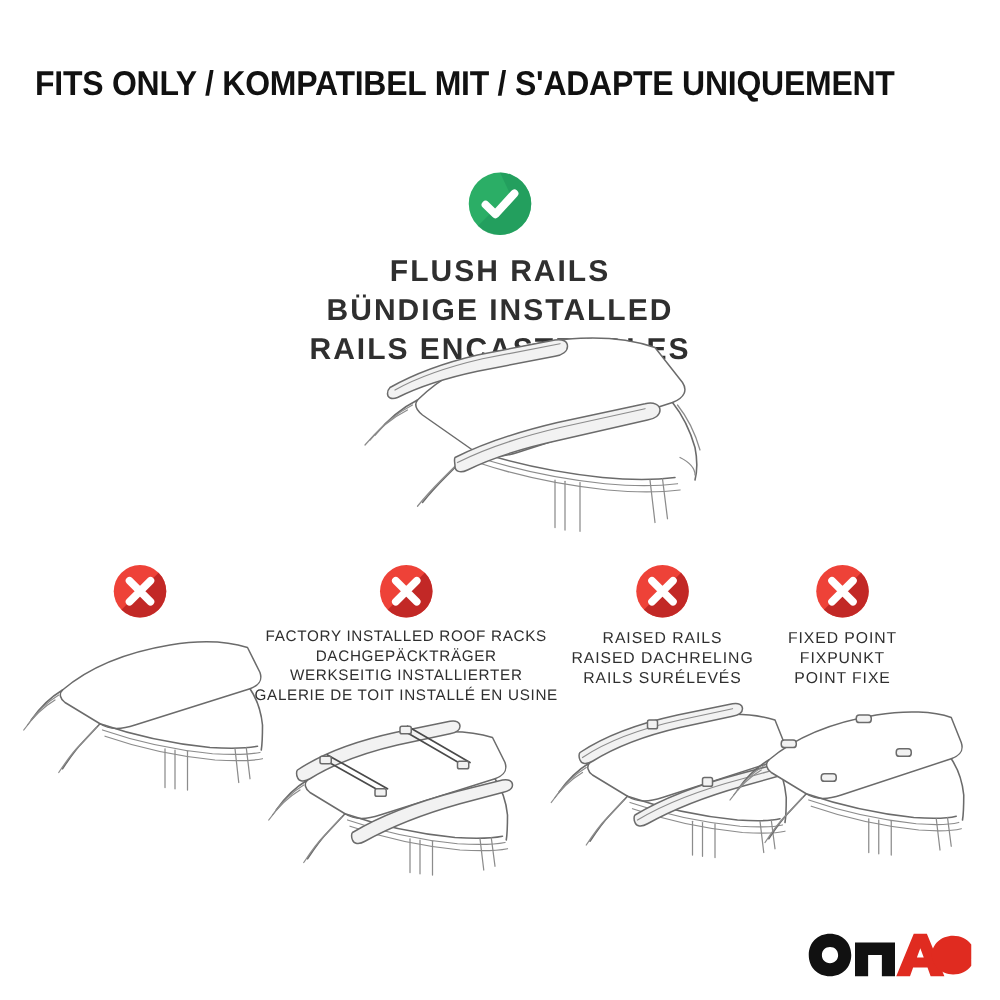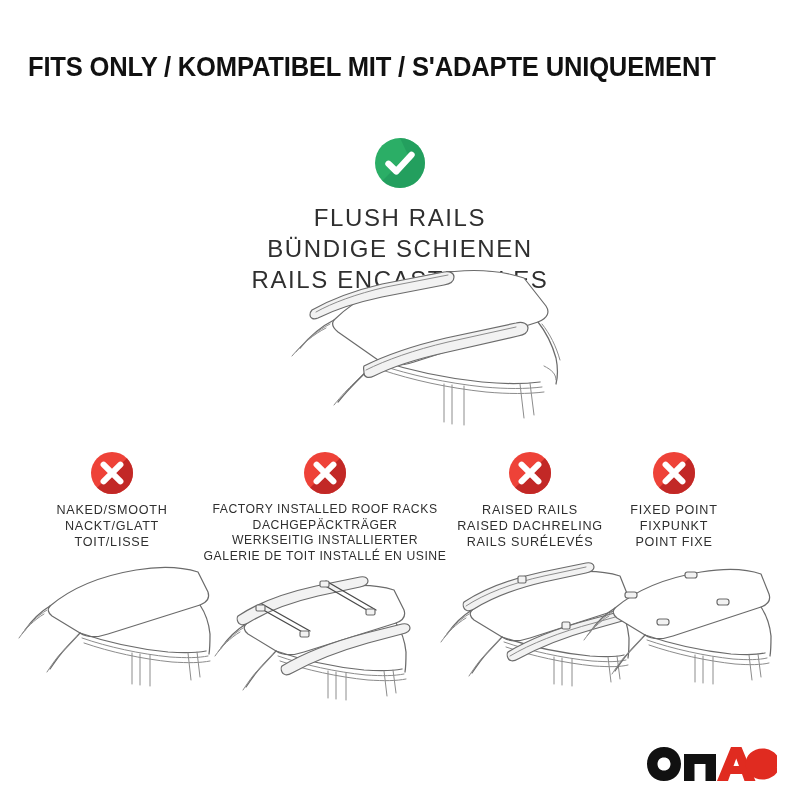--- a/index.html
+++ b/index.html
@@ -48,21 +48,21 @@
     width: 50px;
     height: 50px;
     margin: 0 auto 14px auto;
     position: relative;
   }
   .hero-labels {
     line-height: 1.30;
   }
   .hero-line {
     font-size: 24px;
-    font-weight: 400;
+    font-weight: 700;
     letter-spacing: 1.6px;
     color: #2f2f2f;
     white-space: nowrap;
   }
 
   
   .hero-art {
     position: absolute;
     left: 238px;
     top: 262px;
@@ -139,21 +139,21 @@
   <div class="badge-check">
     <svg viewBox="0 0 50 50" width="50" height="50" aria-hidden="true">
       <circle cx="25" cy="25" r="25" fill="#2BAE66"></circle>
       <path d="M25 0 A25 25 0 0 1 25 50 A25 25 0 0 1 7.3 42.7 L33 17 Z" fill="#1E9457" opacity="0.55"></path>
       <path d="M13.5 25.8 L21.3 33.4 L36.5 16.8" fill="none" stroke="#ffffff" stroke-width="6.4" stroke-linecap="round" stroke-linejoin="round"></path>
     </svg>
   </div>
 
   <div class="hero-labels">
     <div class="hero-line">FLUSH RAILS</div>
-    <div class="hero-line">BÜNDIGE SCHIENEN</div>
+    <div class="hero-line">BÜNDIGE INSTALLED</div>
     <div class="hero-line">RAILS ENCASTRABLES</div>
   </div>
 </div>
 
 <div class="hero-art">
   <svg viewBox="0 0 340 170" width="340" height="170" aria-hidden="true">
 
     <path class="fill-wh" d="M96 58 C118 36 152 20 196 12 C232 6 262 8 286 16
                              L308 44 C312 50 310 56 300 60
                              L176 100 C160 105 148 104 140 98
@@ -195,25 +195,20 @@
 
 <div class="row">
 
   <div class="col col-0">
     <div class="badge-x">
       <svg viewBox="0 0 50 50" width="42" height="42" aria-hidden="true">
         <circle cx="25" cy="25" r="25" fill="#EE4238"></circle>
         <path d="M42.7 7.3 A25 25 0 0 1 7.3 42.7 L25 25 Z" fill="#B32020" opacity="0.75"></path>
         <path d="M15 15 L35 35 M35 15 L15 35" fill="none" stroke="#ffffff" stroke-width="7.2" stroke-linecap="round"></path>
       </svg>
-    </div>
-    <div class="col-labels">
-      <div class="col-line">NAKED/SMOOTH</div>
-      <div class="col-line">NACKT/GLATT</div>
-      <div class="col-line">TOIT/LISSE</div>
     </div>
     <div class="col-art">
       <svg viewBox="0 0 200 130" width="200" height="130" aria-hidden="true">
         <path class="fill-wh" d="M38 50 C58 33 88 20 124 14 C148 10 170 11 186 16
                                  L196 36 C198 42 196 46 188 49 L96 78
                                  C84 82 74 81 68 77 L40 60 C36 57 35 53 38 50 Z"></path>
         <path class="ln" d="M38 50 C28 56 20 64 13 74"></path>
         <path class="ln-thin" d="M35 54 C25 60 17 68 10 78"></path>
         <path class="ln-thin" d="M32 58 C22 64 14 72 7 82"></path>
         <path class="ln" d="M68 77 L54 92 C48 98 44 104 38 113"></path>

